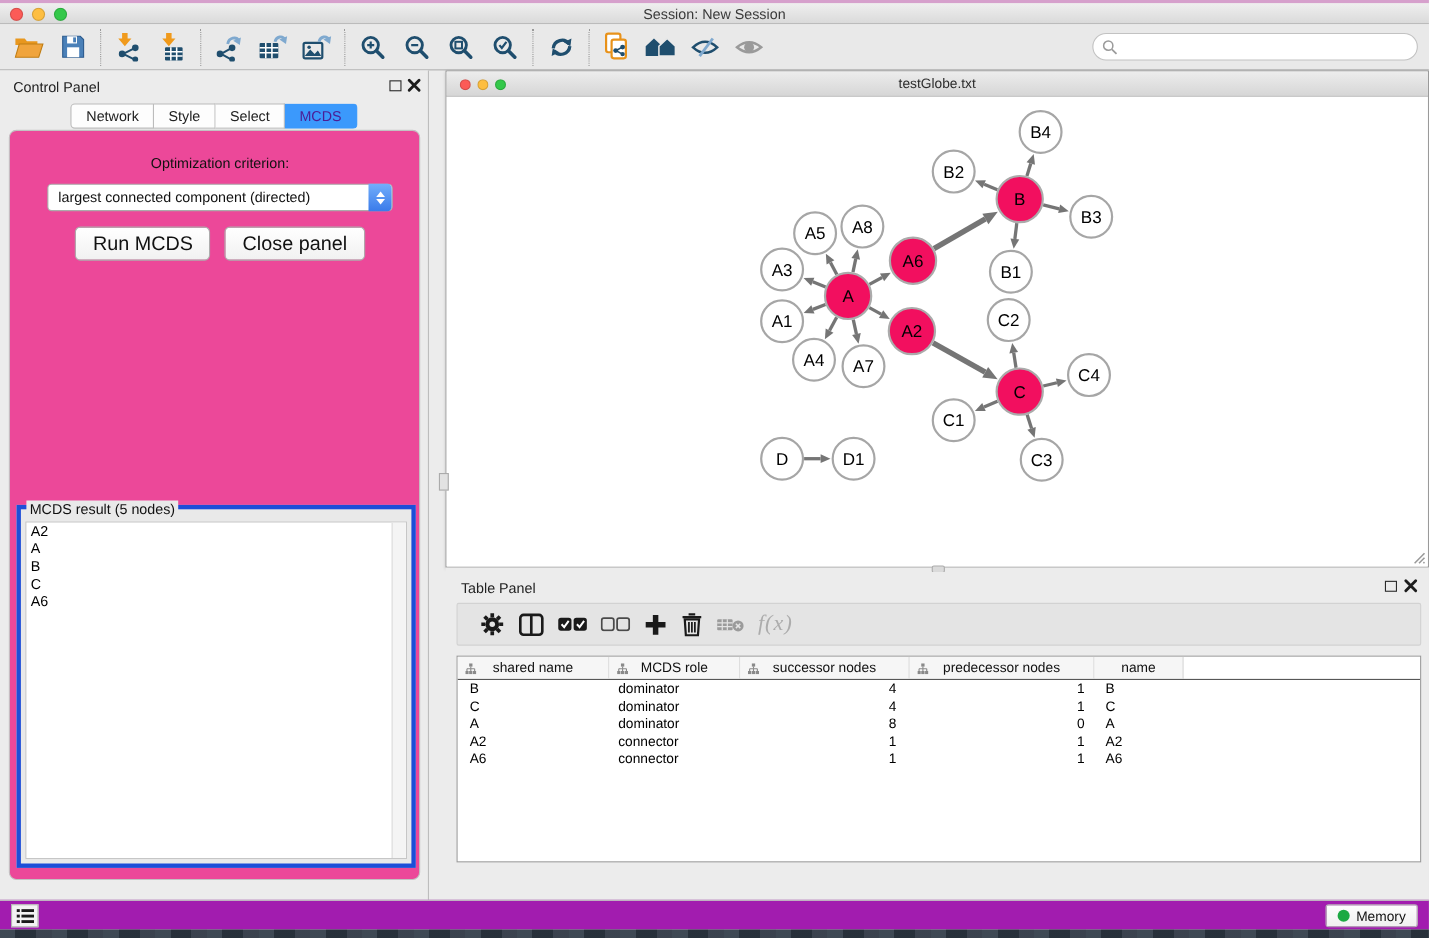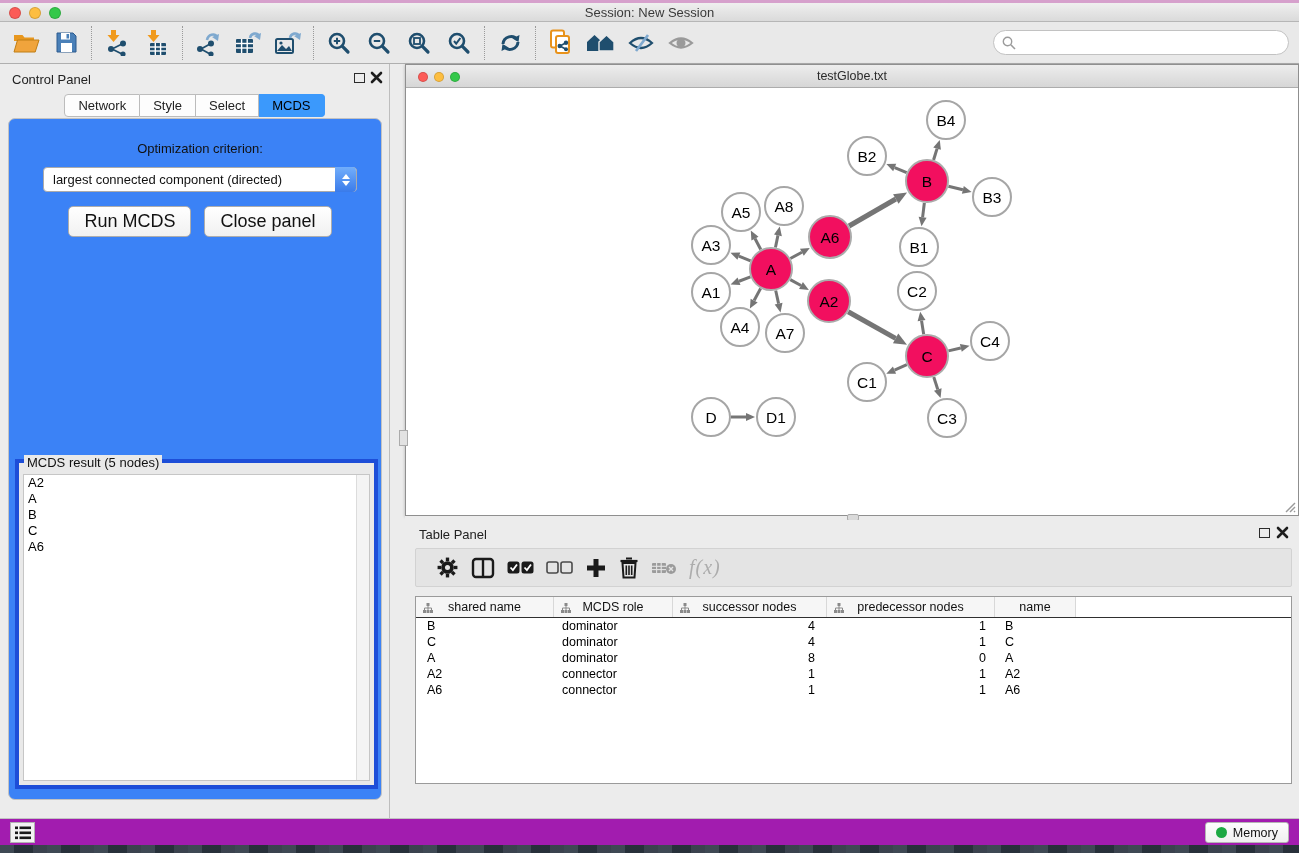--- a/index.html
+++ b/index.html
@@ -56,25 +56,25 @@
   .cp-float { right:24px; } .cp-close { right:6px; }
 
   .seg { display:flex; justify-content:center; }
   .seg button {
     font-family:"Liberation Sans",sans-serif; font-size:13px; color:#222;
     background:#FDFDFD; border:1px solid #BCBCBC; border-left-width:0;
     padding:3px 13px; cursor:default; line-height:15px;
   }
   .seg button:first-child { border-left-width:1px; border-radius:4px 0 0 4px; }
   .seg button:last-child { border-radius:0 4px 4px 0; }
-  .seg button.active { background:#3B99FC; border-color:#3B99FC; color:#000000; }
+  .seg button.active { background:#3B99FC; border-color:#3B99FC; color:#4c1d95; }
 
   .cp-body {
     position:absolute; left:8px; right:7px; top:54px; bottom:18px;
-    background:#3b82f6; border:1px solid #C2C2C2; border-radius:7px;padding-left:10px;
+    background:#ec4899; border:1px solid #C2C2C2; border-radius:7px;padding-left:10px;
   }
   .opt-label { text-align:center; font-size:13px; color:#111; margin-top:22px; }
   .dropdown {
     width:314px; height:25px; margin:11px auto 0; background:#fff;
     border:1px solid #ABABAB; border-radius:4px; position:relative;
     display:flex; align-items:center; font-size:13px; padding-left:9px; color:#111;
   }
   .dd-stepper {
     position:absolute; right:0; top:-1px; bottom:-1px; width:21px;
     background:linear-gradient(#72AEFB,#3A7BEA); border-radius:0 4px 4px 0;

